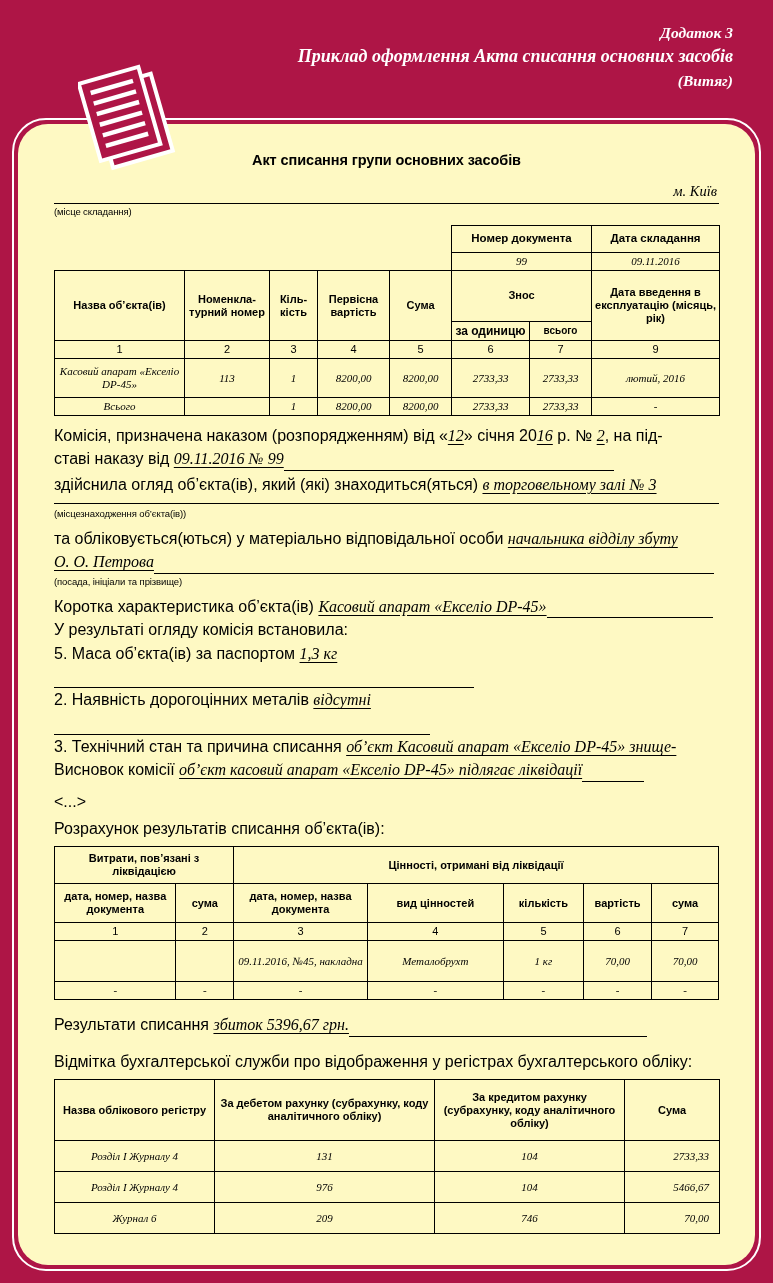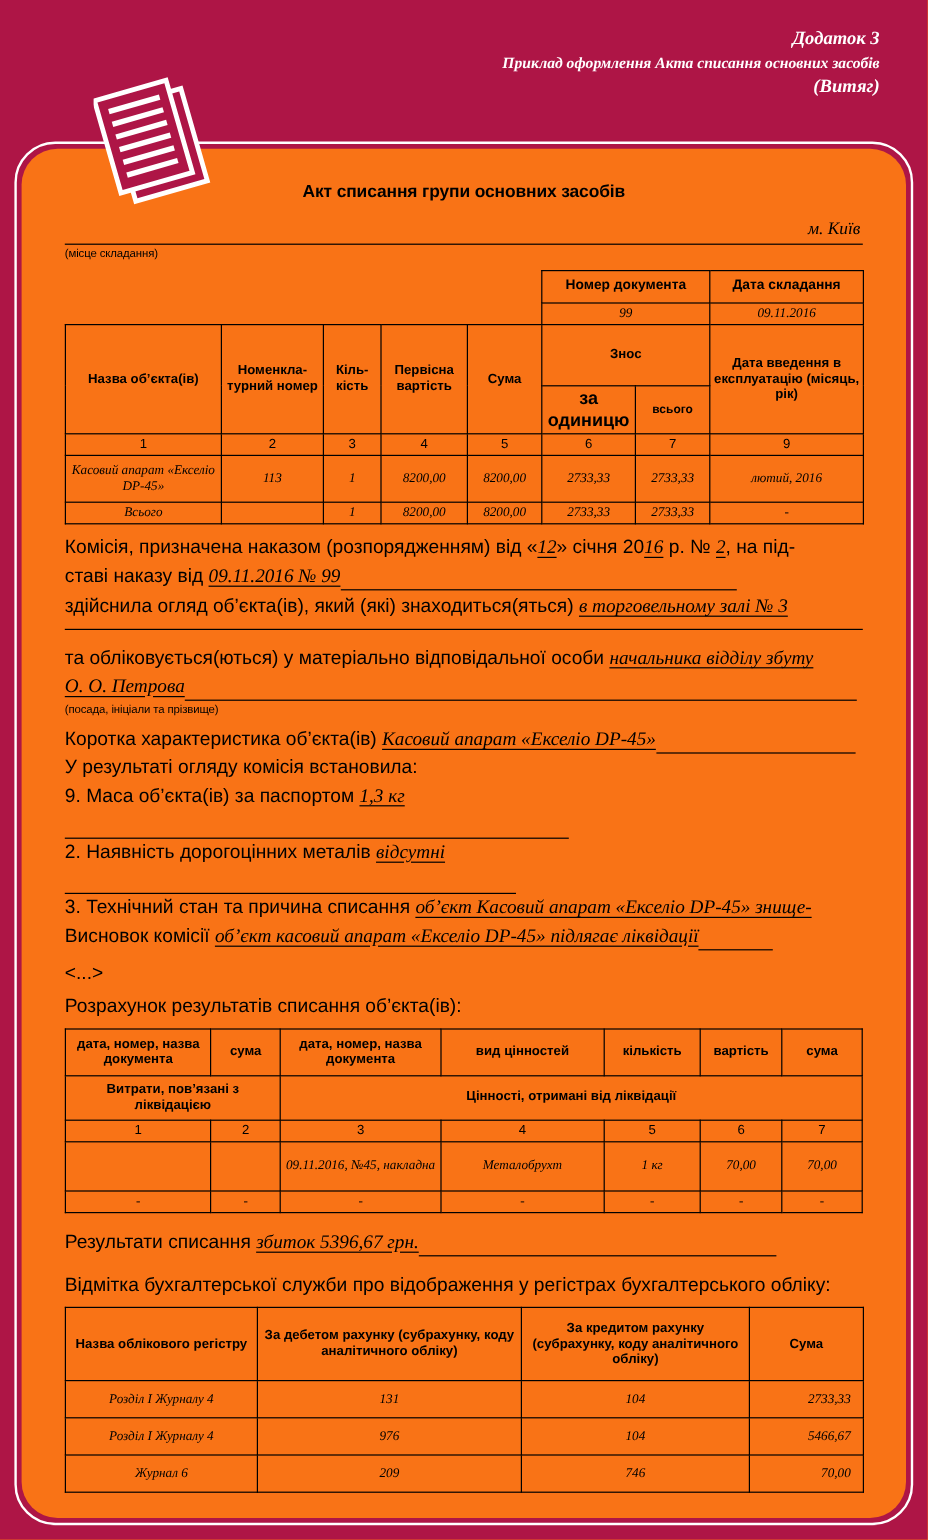--- a/index.html
+++ b/index.html
@@ -27,21 +27,21 @@
     text-align: right;
   }
   .hdr-line {
     font-family: "Liberation Serif", serif;
     font-style: italic;
     font-weight: bold;
     line-height: 1.42;
     white-space: nowrap;
   }
   .hdr-1 { font-size: 15.5px; }
-  .hdr-2 { font-size: 13px; }
+  .hdr-2 { font-size: 18px; }
   .hdr-3 { font-size: 15.5px; }
 
   
   .doc-icon {
     position: absolute;
     left: 78px;
     top: 62px;
     width: 112px;
     height: 110px;
     z-index: 6;
@@ -58,21 +58,21 @@
     border-radius: 34px;
     box-sizing: border-box;
     z-index: 2;
   }
   .page {
     position: absolute;
     left: 18px;
     top: 124px;
     width: 737px;
     height: 1141px;
-    background: #f97316;
+    background: #fef9c3;
     border-radius: 30px;
     box-sizing: border-box;
     z-index: 3;
     overflow: hidden;
     text-decoration: underline;
   }
   .page-inner {
     position: absolute;
     left: 0; top: 0;
     width: 737px;
@@ -247,21 +247,21 @@
         <tr>
           <th rowspan="2">Назва об’єкта(ів)</th>
           <th rowspan="2">Номенкла-турний номер</th>
           <th rowspan="2">Кіль-кість</th>
           <th rowspan="2">Первісна вартість</th>
           <th rowspan="2">Сума</th>
           <th colspan="2" style="height:46px">Знос</th>
           <th rowspan="2">Дата введення в експлуатацію (місяць, рік)</th>
         </tr>
         <tr>
-          <th style="font-size:15px">за одиницю</th>
+          <th style="font-size:12px">за одиницю</th>
           <th style="font-size:10px">всього</th>
         </tr>
 
         <tr class="numrow">
           <td>1</td>
           <td>2</td>
           <td>3</td>
           <td>4</td>
           <td>5</td>
           <td>6</td>
@@ -298,39 +298,40 @@
     <p class="para">
       <span>Комісія, призначена наказом (розпорядженням) від «</span><span class="fill">12</span><span>» січня 20</span><span class="fill">16</span><span> р. № </span><span class="fill">2</span><span>, на під-</span>
     </p>
     <p class="para">
       <span>ставі наказу від </span><span class="fill">09.11.2016 № 99</span><span class="blank" style="width:330px"></span>
     </p>
     <p class="para" style="margin-top:2px">
       <span>здійснила огляд об’єкта(ів), який (які) знаходиться(яться) </span><span class="fill">в торговельному залі № 3</span>
     </p>
     <div class="ul-rest" style="margin-top:6px"></div>
+    <div class="caption">(місцезнаходження об’єкта(ів))</div>
 
     <div class="spacer-sm"></div>
 
     <p class="para">
       <span>та обліковується(ються) у матеріально відповідальної особи </span><span class="fill">начальника відділу збуту</span>
     </p>
     <p class="para">
       <span class="fill">О. О. Петрова</span><span class="blank" style="width:560px"></span>
     </p>
     <div class="caption">(посада, ініціали та прізвище)</div>
 
     <div class="spacer-sm"></div>
 
     <p class="para">
       <span>Коротка характеристика об’єкта(ів) </span><span class="fill">Касовий апарат «Екселіо DP-45»</span><span class="blank" style="width:166px"></span>
     </p>
     <p class="para">У результаті огляду комісія встановила:</p>
     <p class="para">
-      <span>9. Маса об’єкта(ів) за паспортом </span><span class="fill">1,3 кг</span><span class="blank" style="width:420px"></span>
+      <span>5. Маса об’єкта(ів) за паспортом </span><span class="fill">1,3 кг</span><span class="blank" style="width:420px"></span>
     </p>
     <p class="para">
       <span>2. Наявність дорогоцінних металів </span><span class="fill">відсутні</span><span class="blank" style="width:376px"></span>
     </p>
     <p class="para">
       <span>3. Технічний стан та причина списання </span><span class="fill">об’єкт Касовий апарат «Екселіо DP-45» знище-</span>
     </p>
     <p class="para">
       <span>Висновок комісії </span><span class="fill">об’єкт касовий апарат «Екселіо DP-45» підлягає ліквідації</span><span class="blank" style="width:62px"></span>
     </p>
@@ -345,31 +346,31 @@
         <col style="width:118px">
           <col style="width:56px">
           <col style="width:130px">
         <col style="width:132px">
           <col style="width:78px">
           <col style="width:66px">
           <col style="width:65px">
       </colgroup>
       <tbody>
         <tr>
+          <th colspan="2" style="height:32px">Витрати, пов’язані з ліквідацією</th>
+          <th colspan="5">Цінності, отримані від ліквідації</th>
+        </tr>
+        <tr>
           <th style="height:34px">дата, номер, назва документа</th>
           <th>сума</th>
           <th>дата, номер, назва документа</th>
           <th>вид цінностей</th>
           <th>кількість</th>
           <th>вартість</th>
           <th>сума</th>
-        </tr>
-        <tr>
-          <th colspan="2" style="height:32px">Витрати, пов’язані з ліквідацією</th>
-          <th colspan="5">Цінності, отримані від ліквідації</th>
         </tr>
         <tr class="numrow">
           <td>1</td>
           <td>2</td>
           <td>3</td>
           <td>4</td>
           <td>5</td>
           <td>6</td>
           <td>7</td>
         </tr>

